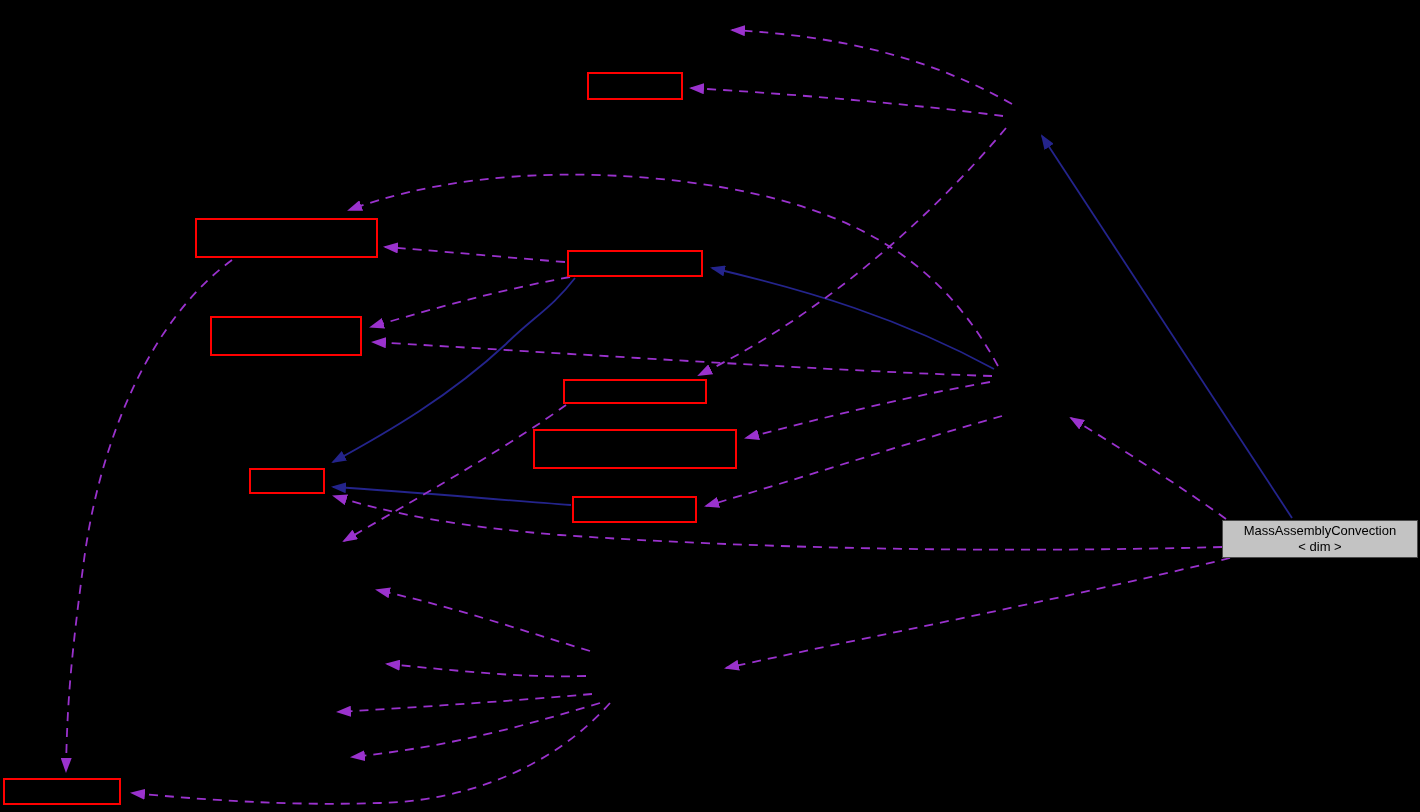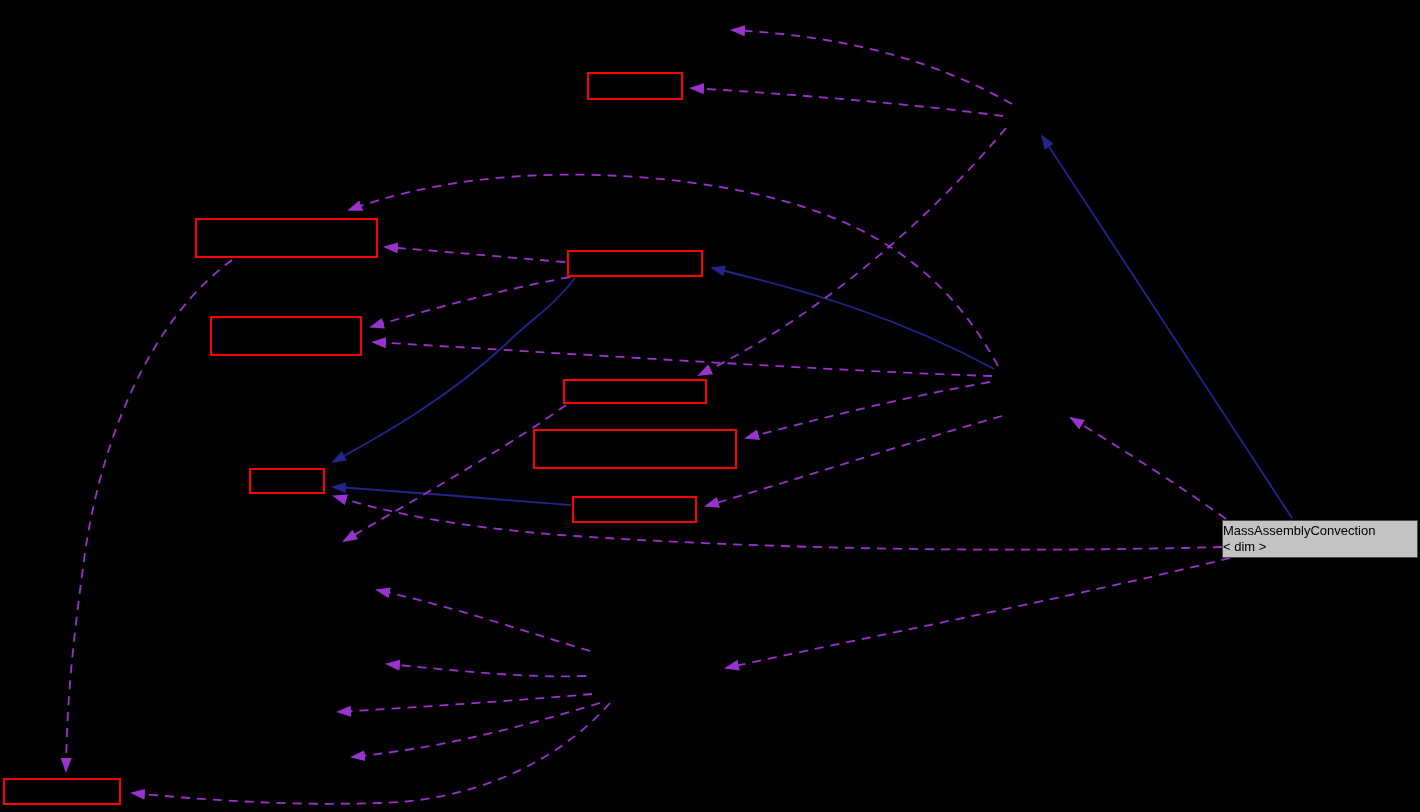--- a/index.html
+++ b/index.html
@@ -14,21 +14,21 @@
   .arrow-dashed-fill{fill:var(--edge-dashed,#9a32cd);}
   .arrow-solid-fill{fill:var(--edge-solid,#24248c);}
   .class-node{
     position:absolute;border:2px solid var(--node-border,#ff0000);
     background:var(--node-fill,#000000);box-sizing:border-box;cursor:pointer;
   }
   .focus-node{
     position:absolute;background:var(--focus-fill,#c3c3c3);
     border:1px solid var(--focus-border,#4a4a4a);
     color:var(--focus-text,#000000);
-    display:flex;flex-direction:column;align-items:flex-start;justify-content:center;
+    display:flex;flex-direction:column;align-items:center;justify-content:center;
     font-size:13px;line-height:16px;text-align:center;box-sizing:border-box;
   }
 </style>
 </head>
 <body>
 
 <div id="stage" style="--bg: #000000; --node-border: #ff0000; --node-fill: #000000; --edge-dashed: #9a32cd; --edge-solid: #24248c; --focus-fill: #c3c3c3; --focus-border: #4a4a4a; --focus-text: #000000;">
 
   <svg id="edges" viewBox="0 0 1420 812" xmlns="http://www.w3.org/2000/svg">
     <defs>

